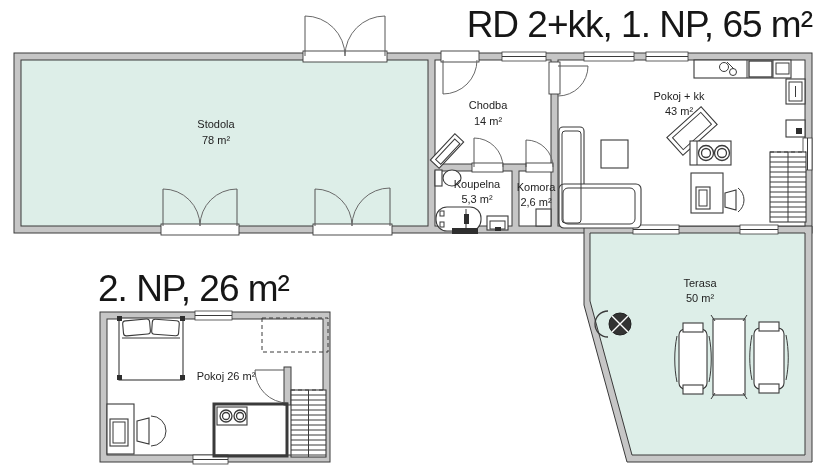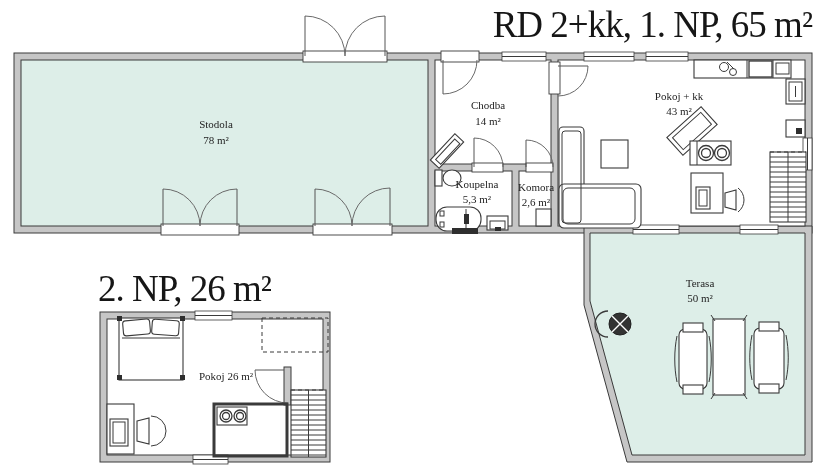--- a/index.html
+++ b/index.html
@@ -1,17 +1,17 @@
 <!DOCTYPE html>
 <html><head>
 <meta charset="utf-8">
 <style>
   html,body{margin:0;padding:0;background:#ffffff;}
   .stage{position:relative;width:818px;height:468px;background:#fff;overflow:hidden;
-         font-family:Liberation Serif, serif;}
+         font-family:Liberation Sans, sans-serif;}
   svg{display:block;}
   .w-fill{fill:#c6c6c6;stroke:#3a3a3a;stroke-width:1;}
   .teal{fill:#ddeee8;stroke:#3a3a3a;stroke-width:1;}
   .white{fill:#ffffff;stroke:#3a3a3a;stroke-width:1;}
   .f{fill:#ffffff;stroke:#3a3a3a;stroke-width:1.1;}
   .fl{fill:none;stroke:#3a3a3a;stroke-width:1;}
   .fl13{fill:none;stroke:#3a3a3a;stroke-width:1.3;}
   .thinw{fill:none;stroke:#3a3a3a;stroke-width:3;}
   .arc{fill:none;stroke:#6a6a6a;stroke-width:1;}
   .leaf{stroke:#555;stroke-width:1;}

